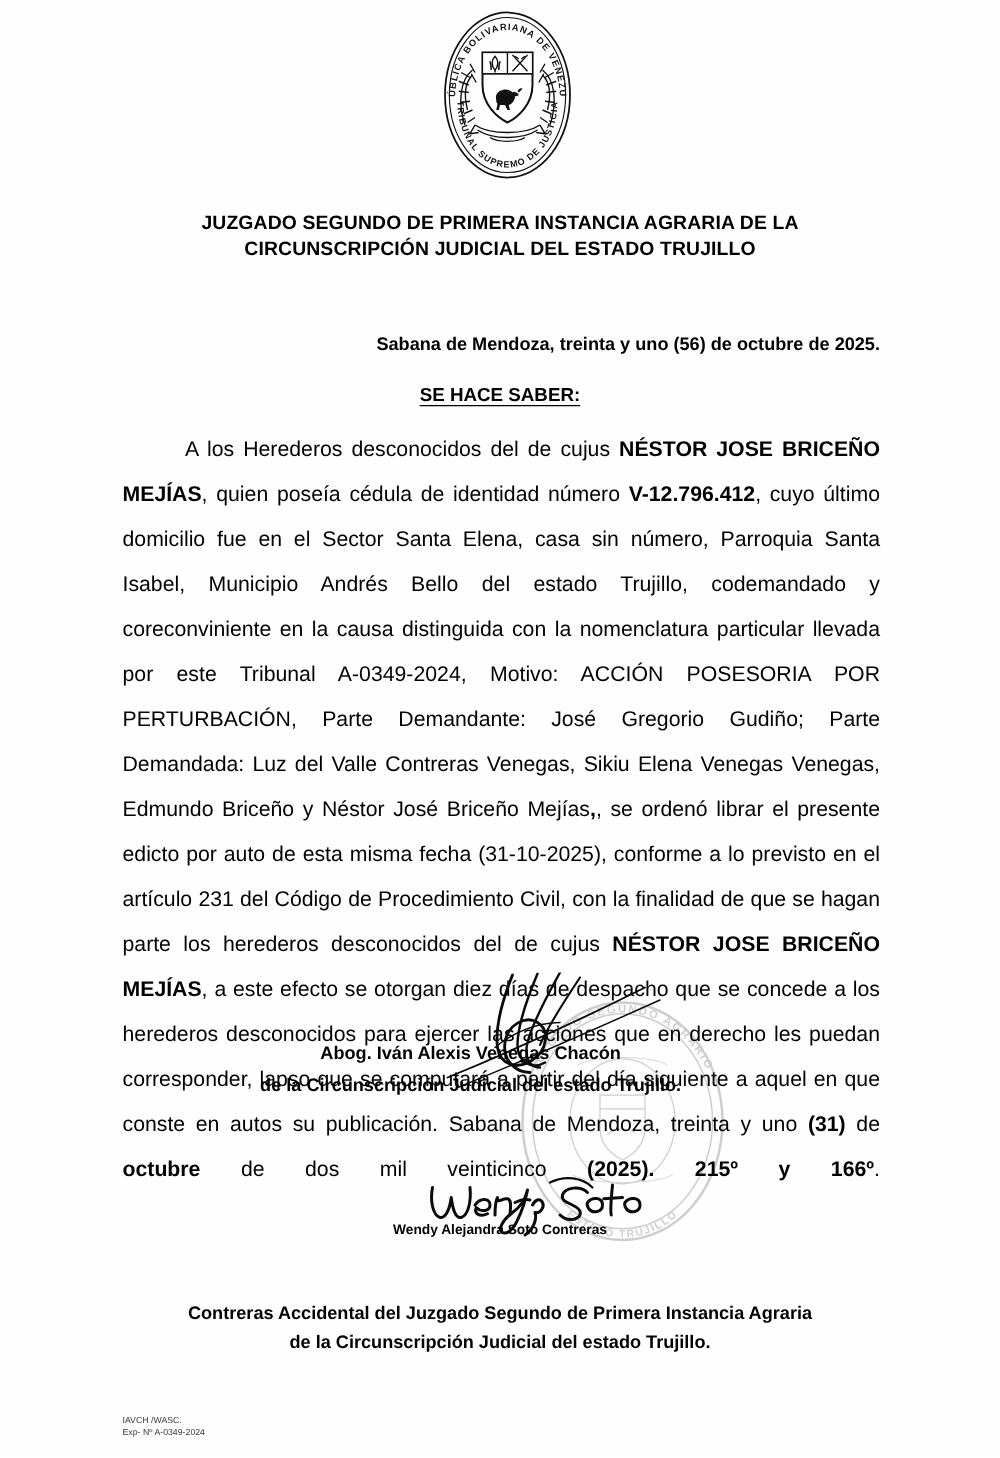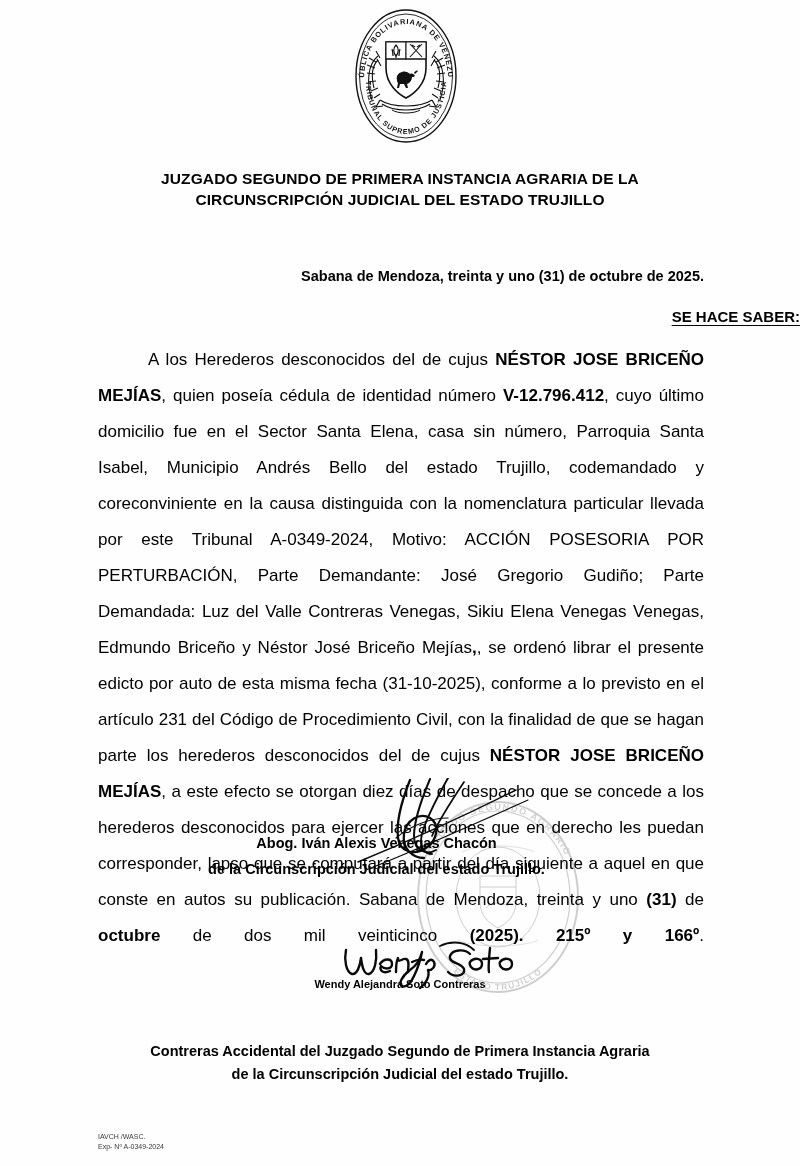--- a/index.html
+++ b/index.html
@@ -67,21 +67,21 @@
     font-weight: bold;
     line-height: 20px;
   }
 
   
   .sehacesaber {
     position: absolute;
     left: 0;
     top: 308px;
     width: 800px;
-    text-align: right;
+    text-align: center;
     font-size: 15px;
     font-weight: bold;
   }
   .sehacesaber span {
     text-decoration: underline;
     text-underline-offset: 3px;
   }
 
   
   .body-text {
@@ -241,21 +241,21 @@
 
       <path d="M40,106 C46,110 62,110 68,106" stroke="#111" stroke-width="1" fill="none"></path>
     </svg>
   </div>
 
   <div class="heading">
     <div class="court1">JUZGADO SEGUNDO DE PRIMERA INSTANCIA AGRARIA DE LA</div>
     <div class="court2">CIRCUNSCRIPCIÓN JUDICIAL DEL ESTADO TRUJILLO</div>
   </div>
 
-  <div class="placedate">Sabana de Mendoza, treinta y uno (31) de octubre de 2025.</div>
+  <div class="placedate">Sabana de Mendoza, treinta y uno (56) de octubre de 2025.</div>
 
   <div class="sehacesaber">
     <span>SE HACE SABER:</span>
   </div>
 
   <div class="body-text"><span>A los Herederos desconocidos del de cujus </span><b>NÉSTOR JOSE BRICEÑO MEJÍAS</b><span>, quien poseía cédula de identidad número </span><b>V-12.796.412</b><span>, cuyo último domicilio fue en el Sector Santa Elena, casa sin número, Parroquia Santa Isabel, Municipio Andrés Bello del estado Trujillo, codemandado y coreconviniente en la causa distinguida con la nomenclatura particular llevada por este Tribunal A-0349-2024, Motivo: ACCIÓN POSESORIA POR PERTURBACIÓN, Parte Demandante: José Gregorio Gudiño; Parte Demandada: Luz del Valle Contreras Venegas, Sikiu Elena Venegas Venegas, Edmundo Briceño y Néstor José Briceño Mejías</span><b>,</b><span>, se ordenó librar el presente edicto por auto de esta misma fecha (31-10-2025), conforme a lo previsto en el artículo 231 del Código de Procedimiento Civil, con la finalidad de que se hagan parte los herederos desconocidos del de cujus </span><b>NÉSTOR JOSE BRICEÑO MEJÍAS</b><span>, a este efecto se otorgan diez días de despacho que se concede a los herederos desconocidos para ejercer las acciones que en derecho les puedan corresponder, lapso que se computará a partir del día siguiente a aquel en que conste en autos su publicación. Sabana de Mendoza, treinta y uno </span><b>(31)</b><span> de </span><b>octubre</b><span> de dos mil veinticinco </span><b>(2025). 215º y 166º</b><span>.</span></div>
 
   <div class="stamp">
     <svg viewBox="0 0 200 215" width="200" height="215" aria-hidden="true">
       <defs>

